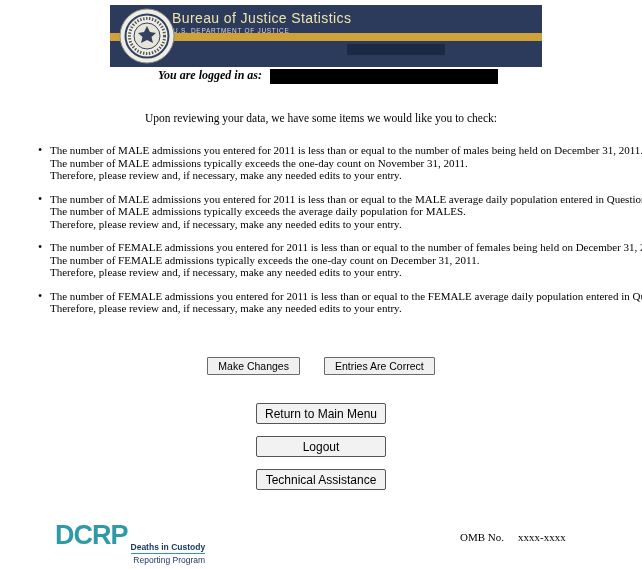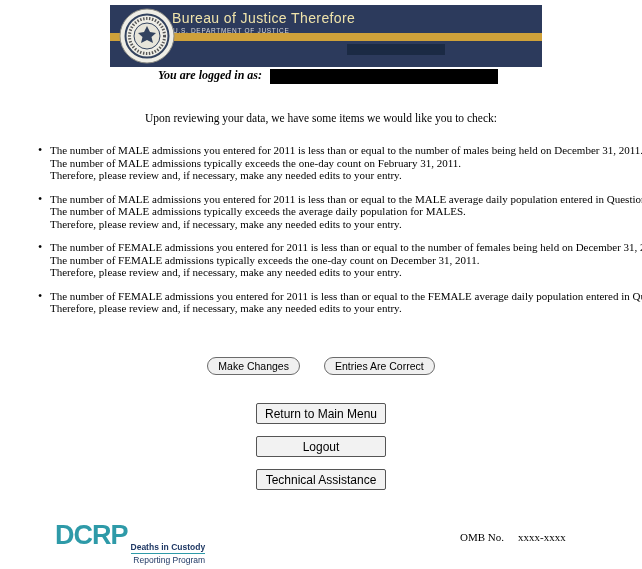--- a/index.html
+++ b/index.html
@@ -68,21 +68,21 @@
     font-size:11px; line-height:12.5px; white-space:nowrap;
   }
 
   
   .btn-row {
     position:absolute; top:357px; left:0; width:100%;
     display:flex; justify-content:center; gap:24px;
   }
   .sm-btn {
     font-family:"Liberation Sans", sans-serif; font-size:10.5px;
-    background:#f0f0f0; border:1px solid #6b6b6b; border-radius:9px;
+    background:#f0f0f0; border:1px solid #6b6b6b; border-radius:1px;
     padding:2px 10px; height:18px; cursor:pointer;
   }
 
   
   .nav-btns {
     position:absolute; top:403px; left:0; width:100%;
     display:flex; flex-direction:column; align-items:center; gap:12px;justify-content:flex-end;
   }
   .nav-btn {
     width:130px; height:21px;
@@ -123,35 +123,35 @@
   <div class="nav-box"></div>
   <div class="seal">
     <svg width="56" height="56" viewBox="0 0 56 56">
       <circle cx="28" cy="28" r="27" fill="#efeee6" stroke="#8a8a84" stroke-width="1"></circle>
       <circle cx="28" cy="28" r="21.5" fill="#efeee6" stroke="#33435f" stroke-width="2"></circle>
       <circle cx="28" cy="28" r="17.5" fill="none" stroke="#555" stroke-width="3" stroke-dasharray="1.4 1.6"></circle>
       <circle cx="28" cy="28" r="13" fill="#e7e5da" stroke="#33435f" stroke-width="1"></circle>
       <path d="M28 18 l3 6 6 1 -4.5 4 1.5 6 -6 -3 -6 3 1.5 -6 -4.5 -4 6 -1 z" fill="#33435f"></path>
     </svg>
   </div>
-  <div class="banner-title">Bureau of Justice Therefore</div>
+  <div class="banner-title">Bureau of Justice Statistics</div>
   <div class="banner-subtitle">U.S. DEPARTMENT OF JUSTICE</div>
 </div>
 
 <div class="login-line">
   <span>You are logged in as:</span>
   <span class="redacted"></span>
 </div>
 
 <div class="intro">Upon reviewing your data, we have some items we would like you to check:</div>
 
 <ul class="items">
   <li>
     <div class="item-line">The number of MALE admissions you entered for 2011 is less than or equal to the number of males being held on December 31, 2011.</div>
-    <div class="item-line">The number of MALE admissions typically exceeds the one-day count on February 31, 2011.</div>
+    <div class="item-line">The number of MALE admissions typically exceeds the one-day count on November 31, 2011.</div>
     <div class="item-line">Therefore, please review and, if necessary, make any needed edits to your entry.</div>
   </li>
   <li>
     <div class="item-line">The number of MALE admissions you entered for 2011 is less than or equal to the MALE average daily population entered in Question 2.</div>
     <div class="item-line">The number of MALE admissions typically exceeds the average daily population for MALES.</div>
     <div class="item-line">Therefore, please review and, if necessary, make any needed edits to your entry.</div>
   </li>
   <li>
     <div class="item-line">The number of FEMALE admissions you entered for 2011 is less than or equal to the number of females being held on December 31, 2011.</div>
     <div class="item-line">The number of FEMALE admissions typically exceeds the one-day count on December 31, 2011.</div>

